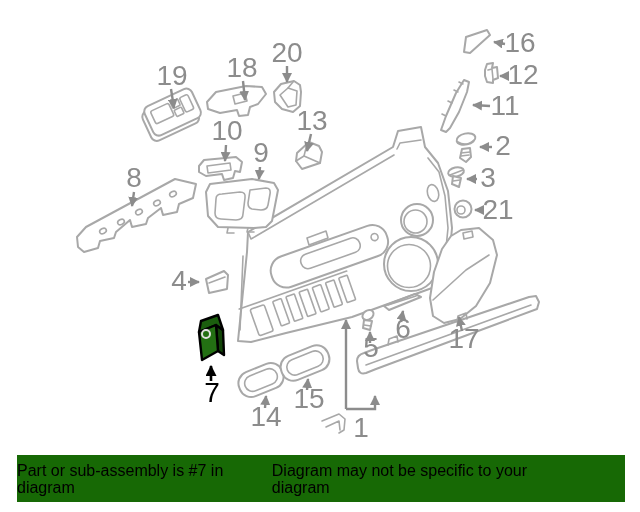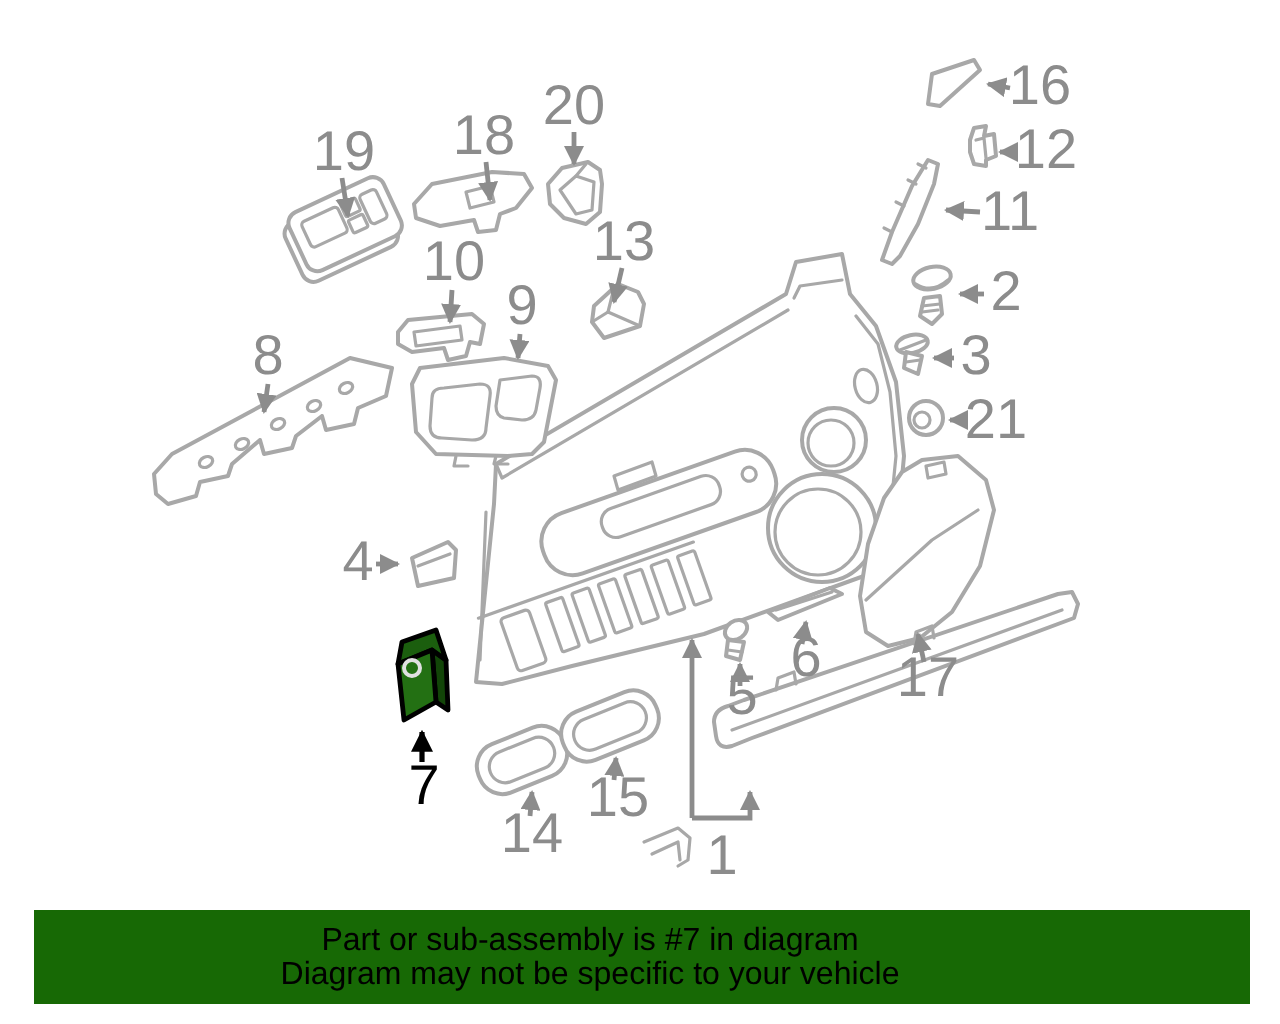--- a/index.html
+++ b/index.html
@@ -11,21 +11,21 @@
   .s{stroke:#a8a8a8;stroke-width:2;fill:#ffffff;stroke-linejoin:round;stroke-linecap:round;}
   .o{stroke:#a8a8a8;stroke-width:2;fill:none;stroke-linejoin:round;stroke-linecap:round;}
   .t{stroke-width:1.6;}
   .arrow{stroke:#8c8c8c;stroke-width:2.4;fill:none;}
   .lbl{font:28px "Liberation Sans",sans-serif;fill:#8c8c8c;text-anchor:middle;}
   .lbl.hl{fill:#000000;}
   .gface{stroke:#000000;stroke-width:2.4;stroke-linejoin:round;}
   .barrow{stroke:#000000;stroke-width:2.6;fill:none;}
   
   .banner{position:absolute;left:17px;top:455px;width:608px;height:47px;background:#176905;
-          color:#000000;display:flex;flex-direction:column;justify-content:center;align-items:center;
+          color:#000000;display:flex;flex-direction:row;justify-content:center;align-items:center;
           box-sizing:border-box;padding-right:52px;font-size:16px;line-height:17px;}
 </style>
 </head>
 <body>
 
 <div class="stage">
 
 <svg width="640" height="455" viewBox="0 0 640 455">
   <defs>
     <marker id="ah" viewBox="0 0 10 10" refX="9" refY="5" markerWidth="10" markerHeight="10" markerUnits="userSpaceOnUse" orient="auto">
@@ -238,16 +238,16 @@
     <text class="lbl" x="309" y="408">15</text>
     <text class="lbl" x="371" y="357">5</text>
     <text class="lbl" x="403" y="338">6</text>
     <text class="lbl" x="464" y="348">17</text>
     <text class="lbl" x="361" y="437">1</text>
   </g>
 </svg>
 
 <div class="banner">
   <div>Part or sub-assembly is #7 in diagram</div>
-  <div>Diagram may not be specific to your vehicle</div>
+  <div>Diagram may not be specific to your diagram</div>
 </div>
 
 </div>
 
 </body></html>

